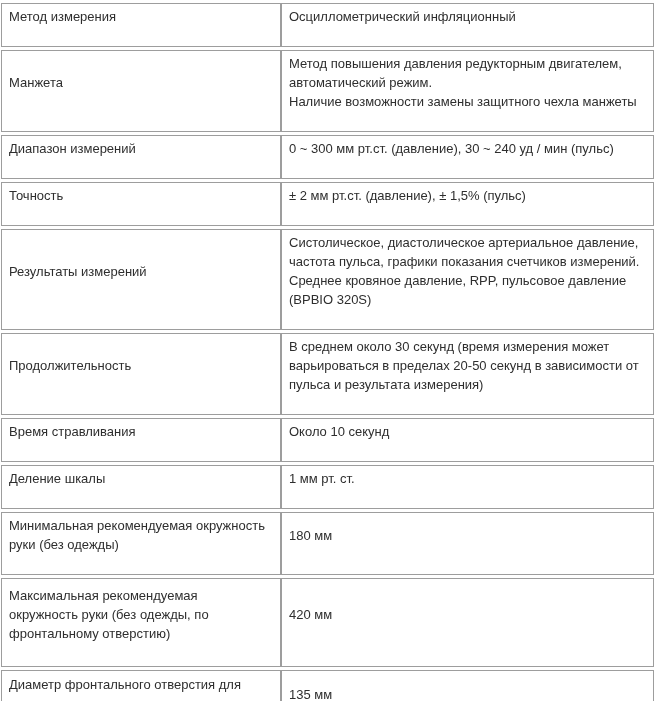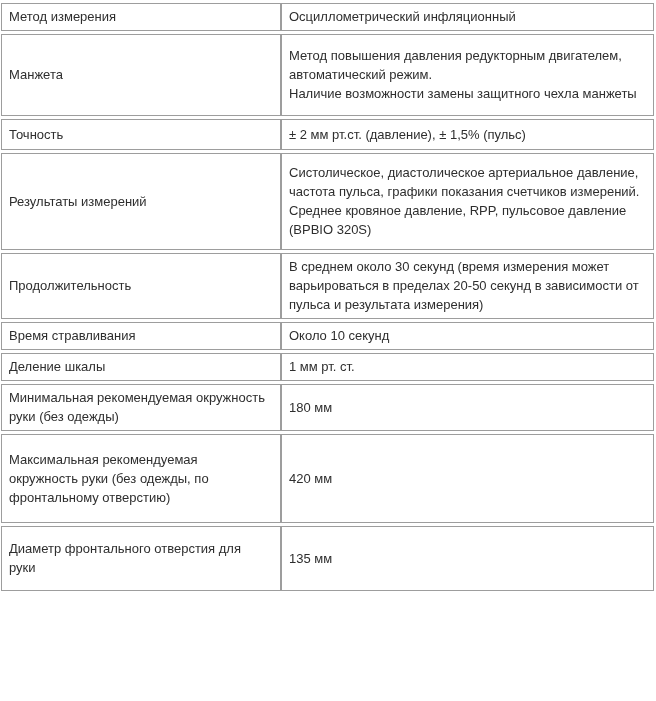--- a/index.html
+++ b/index.html
@@ -17,21 +17,21 @@
     width: 653px;
     margin-left: 1px;
     margin-top: 0;
   }
   col.c1 { width: 280px; }
   col.c2 { width: 373px; }
   td {
     box-sizing: border-box;
     border: 1px solid var(--border-color, #9d9d9d);
     vertical-align: middle;
-    padding: 3px 6px 4px 7px;
+    padding: 3px 6px 20px 7px;
     font-family: "Liberation Sans", "DejaVu Sans", sans-serif;
     font-size: 13px;
     line-height: 19px;
     color: var(--text-color, #2e2e2e);
     white-space: pre-line;
     word-wrap: break-word;
   }
 </style>
 </head>
 <body>
@@ -44,20 +44,24 @@
   <tbody>
     <tr style="height:26px">
       <td>Метод измерения</td>
       <td>Осциллометрический инфляционный</td>
     </tr>
     <tr style="height:82px">
       <td>Манжета</td>
       <td>Метод повышения давления редукторным двигателем,
 автоматический режим.
 Наличие возможности замены защитного чехла манжеты</td>
+    </tr>
+    <tr style="height:29px">
+      <td>Диапазон измерений</td>
+      <td>0 ~ 300 мм рт.ст. (давление), 30 ~ 240 уд / мин (пульс)</td>
     </tr>
     <tr style="height:31px">
       <td>Точность</td>
       <td>± 2 мм рт.ст. (давление), ± 1,5% (пульс)</td>
     </tr>
     <tr style="height:97px">
       <td>Результаты измерений</td>
       <td>Систолическое, диастолическое артериальное давление,
 частота пульса, графики  показания счетчиков измерений.
 Среднее кровяное давление, RPP, пульсовое давление

